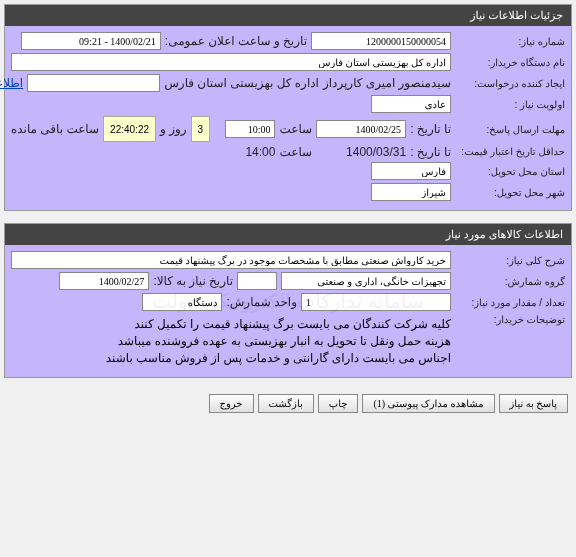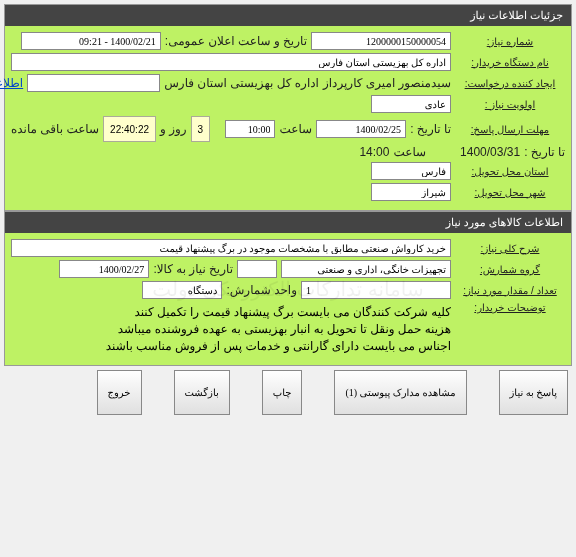--- a/index.html
+++ b/index.html
@@ -6,45 +6,44 @@
 body {
   font-family: Tahoma, Arial, sans-serif;
   font-size: 11px;
   background: #f0f0f0;
   direction: rtl;
   width: 576px;
   padding: 4px;
 }
 .section {
   border: 1px solid #999;
-  margin-bottom: 0;
-  background: #bef264;
+  margin-bottom: 12px;
+  background: #c4b5fd;
 }
 .section-header {
   background: #444;
   color: #fff;
   padding: 4px 8px;
   font-size: 11px;
 }
 .section-body {
   padding: 6px;
 }
 .row {
   display: flex;
   align-items: center;
   margin-bottom: 3px;
   gap: 4px;
 }
 .label {
   width: 110px;
-  text-align: center;
+  text-align: right;
   font-size: 10px;
   color: #222;
   flex-shrink: 0;
-  text-decoration: underline;
 }
 .label-sm {
   font-size: 12px;
   color: #222;
   white-space: nowrap;
   flex-shrink: 0;
 }
 .input {
   border: 1px solid #888;
   background: #fff;
@@ -83,25 +82,24 @@
 }
 .button-row {
   display: flex;
   gap: 4px;
   padding: 4px;
   justify-content: flex-start;
 }
 .btn {
   border: 1px solid #888;
   background: linear-gradient(#fefefe, #e0e0e0);
-  padding: 16px 10px;
+  padding: 3px 10px;
   font-size: 10px;
   font-family: Tahoma;
   cursor: pointer;
-  margin-left: 28px;
 }
 .watermark-area {
   position: relative;
 }
 .watermark {
   position: absolute;
   top: 50%;
   left: 50%;
   transform: translate(-50%, -50%);
   font-size: 20px;
@@ -149,20 +147,21 @@
       <span class="label-sm">ساعت</span>
       <input class="input input-xs" style="width: 50px;" readonly="" value="10:00">
       <span style="flex:1"></span>
       <span class="yellow-box">3</span>
       <span class="label-sm">روز و</span>
       <span class="yellow-box">22:40:22</span>
       <span class="label-sm">ساعت باقی مانده</span>
     </div>
 
     <div class="row">
+      <span class="label" style="line-height:1.2">حداقل تاریخ اعتبار قیمت:</span>
       <span class="label-sm">تا تاریخ :</span>
       <span class="label-sm" style="width:90px">1400/03/31</span>
       <span class="label-sm">ساعت</span>
       <span class="label-sm" style="width:50px">14:00</span>
     </div>
 
     <div class="row">
       <span class="label">استان محل تحویل:</span>
       <input class="input input-sm" readonly="" value="فارس" style="">
     </div>

